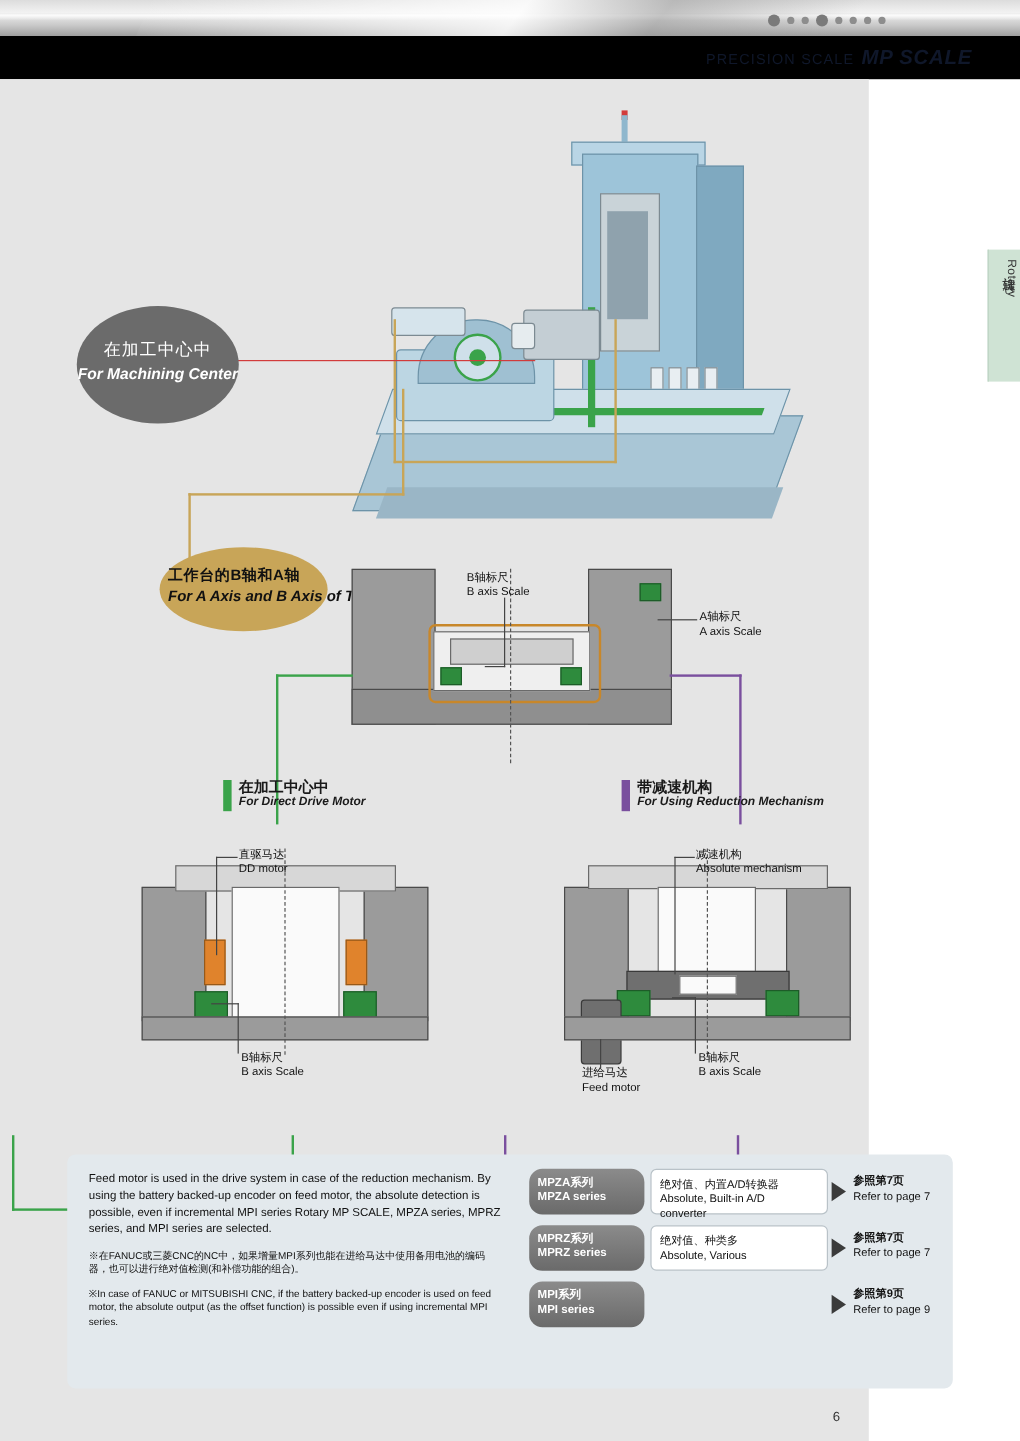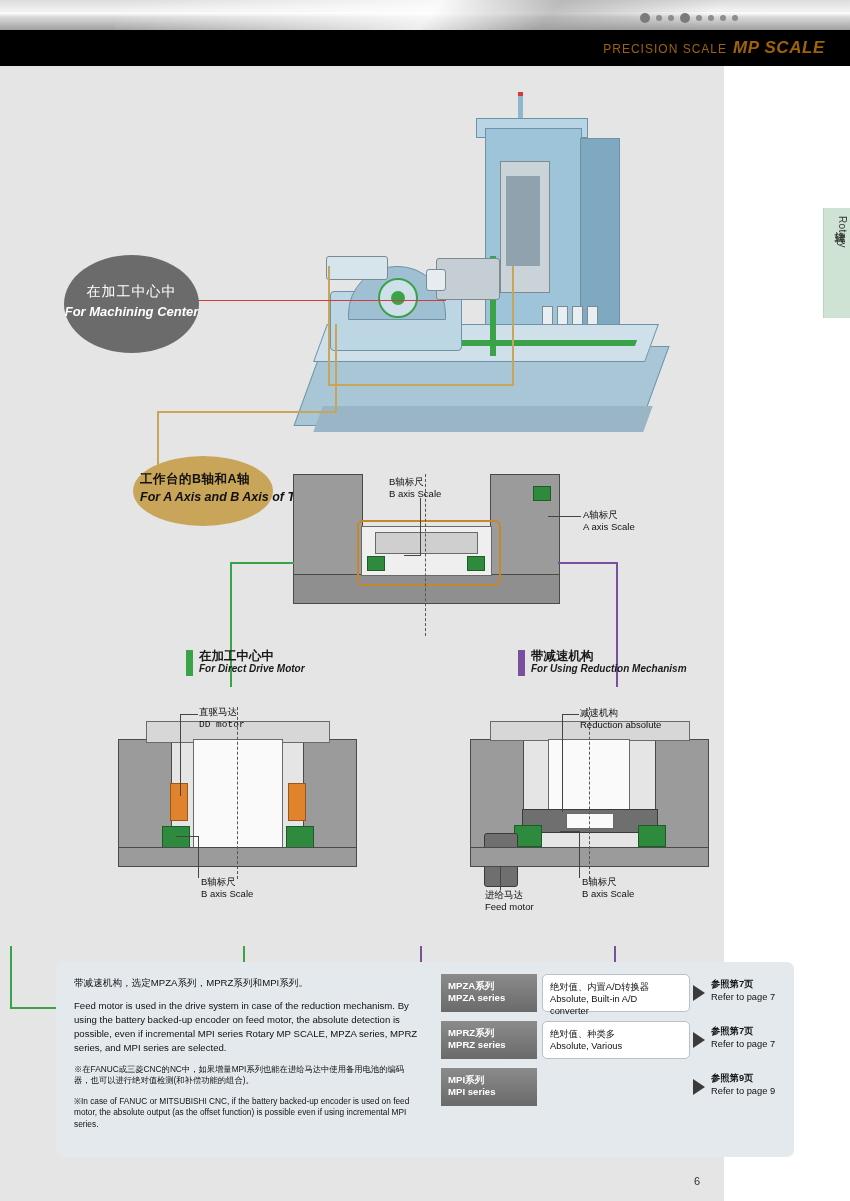--- a/index.html
+++ b/index.html
@@ -31,21 +31,21 @@
   .hdr-dots i{
     display:inline-block;width:6px;height:6px;border-radius:50%;
     background:#8d8d8d;margin-right:6px;vertical-align:middle;
   }
   .hdr-dots .big{width:10px;height:10px;background:#7a7a7a;}
 
   .hdr-black{
     position:absolute;left:0;top:30px;width:850px;height:36px;background:#000;
   }
   .hdr-title{
-    position:absolute;right:25px;top:38px;color:#a16207;
+    position:absolute;right:40px;top:38px;color:#0f172a;
     font-size:15px;letter-spacing:.6px;font-style:italic;
   }
   .hdr-title .small{font-size:12px;font-style:normal;letter-spacing:1px;margin-right:6px;}
   .hdr-title .big{font-size:17px;font-weight:bold;font-style:italic;}
   .hdr-cap{
     position:absolute;right:22px;top:32px;width:14px;height:32px;background:#000;
     transform:skewX(-14deg);
   }
 
   
@@ -170,21 +170,21 @@
     position:absolute;left:56px;top:896px;width:738px;height:195px;
     background:#e3e9ed;border-radius:7px;
   }
   .panel-text{position:absolute;left:18px;top:14px;width:345px;}
   .panel-text p{margin:0 0 9px 0;font-size:9.6px;line-height:1.45;color:#111;}
   .panel-text .note{font-size:8.3px;line-height:1.4;color:#111;}
 
   .series-rows{position:absolute;left:385px;top:12px;width:340px;}
   .srow{position:relative;height:38px;margin-bottom:9px;}
   .sbadge{
-    position:absolute;left:0;top:0;width:96px;height:38px;border-radius:0;
+    position:absolute;left:0;top:0;width:96px;height:38px;border-radius:11px;
     background:linear-gradient(180deg,#8b8b8b,#6a6a6a);color:#fff;
     font-size:9.6px;line-height:1.25;padding:6px 0 0 7px;box-sizing:border-box;font-weight:bold;
   }
   .sdesc{
     position:absolute;left:101px;top:0;width:148px;height:38px;border-radius:5px;
     background:#fff;border:1px solid #b9c2c8;font-size:9.3px;line-height:1.3;
     padding:6px 12px 0 7px;box-sizing:border-box;color:#111;
   }
   .sarrow{
     position:absolute;left:252px;top:11px;width:0;height:0;
@@ -310,21 +310,21 @@
     <div class="cs-lite" style="left:28px;top:0;width:182px;height:20px;"></div>
     <div class="cs-white" style="left:75px;top:18px;width:88px;height:112px;"></div>
     <div class="cs-orange" style="left:52px;top:62px;width:16px;height:36px;"></div>
     <div class="cs-orange" style="left:170px;top:62px;width:16px;height:36px;"></div>
     <div class="cs-green" style="left:44px;top:105px;width:26px;height:20px;"></div>
     <div class="cs-green" style="left:168px;top:105px;width:26px;height:20px;"></div>
     <div class="cs-blk" style="left:0;top:126px;width:237px;height:18px;"></div>
     <div class="cs-center" style="left:119px;top:-14px;height:172px;"></div>
   </div>
 
-  <div class="lbl" style="left:199px;top:641px;font-family:Liberation Mono, monospace;">
+  <div class="lbl" style="left:199px;top:641px;">
     <span>直驱马达</span><br>
     <span>DD motor</span>
   </div>
   <div class="lead" style="left:180px;top:648px;width:18px;height:1px;"></div>
   <div class="lead" style="left:180px;top:648px;width:1px;height:82px;"></div>
 
   <div class="lbl" style="left:201px;top:810px;">
     <span>B轴标尺</span><br>
     <span>B axis Scale</span>
   </div>
@@ -340,21 +340,21 @@
     <div class="cs-white" style="left:96px;top:92px;width:46px;height:14px;"></div>
     <div class="cs-green" style="left:44px;top:104px;width:26px;height:20px;"></div>
     <div class="cs-green" style="left:168px;top:104px;width:26px;height:20px;"></div>
     <div class="cs-dark" style="left:14px;top:112px;width:32px;height:52px;border-radius:3px;"></div>
     <div class="cs-blk" style="left:0;top:126px;width:237px;height:18px;"></div>
     <div class="cs-center" style="left:119px;top:-14px;height:172px;"></div>
   </div>
 
   <div class="lbl" style="left:580px;top:641px;">
     <span>减速机构</span><br>
-    <span>Reduction  absolute</span>
+    <span>Absolute  mechanism</span>
   </div>
   <div class="lead" style="left:562px;top:648px;width:17px;height:1px;"></div>
   <div class="lead" style="left:562px;top:648px;width:1px;height:98px;"></div>
 
   <div class="lbl" style="left:485px;top:823px;">
     <span>进给马达</span><br>
     <span>Feed motor</span>
   </div>
   <div class="lead" style="left:500px;top:800px;width:1px;height:24px;"></div>
 
@@ -367,21 +367,20 @@
 
   <div class="conn-green-v"></div>
   <div class="conn-green-v2"></div>
   <div class="conn-green-h"></div>
   <div class="conn-purple-v"></div>
   <div class="conn-purple-v2"></div>
   <div class="conn-purple-h"></div>
 
   <div class="panel">
     <div class="panel-text">
-      <p>带减速机构，选定MPZA系列，MPRZ系列和MPI系列。</p>
       <p>Feed motor is used in the drive system in case of the reduction mechanism. By using the battery backed-up encoder on feed motor, the absolute  detection is possible, even if incremental MPI series Rotary MP SCALE, MPZA series, MPRZ series, and MPI series are selected.</p>
       <p class="note">※在FANUC或三菱CNC的NC中，如果增量MPI系列也能在进给马达中使用备用电池的编码器，也可以进行绝对值检测(和补偿功能的组合)。</p>
       <p class="note">※In case of FANUC or MITSUBISHI CNC, if the battery backed-up encoder is used on feed motor, the absolute output (as the offset function) is possible even if using incremental MPI series.</p>
     </div>
 
     <div class="series-rows">
       <div class="srow">
         <div class="sbadge">
           <span>MPZA系列</span><br>
           <span>MPZA series</span>

